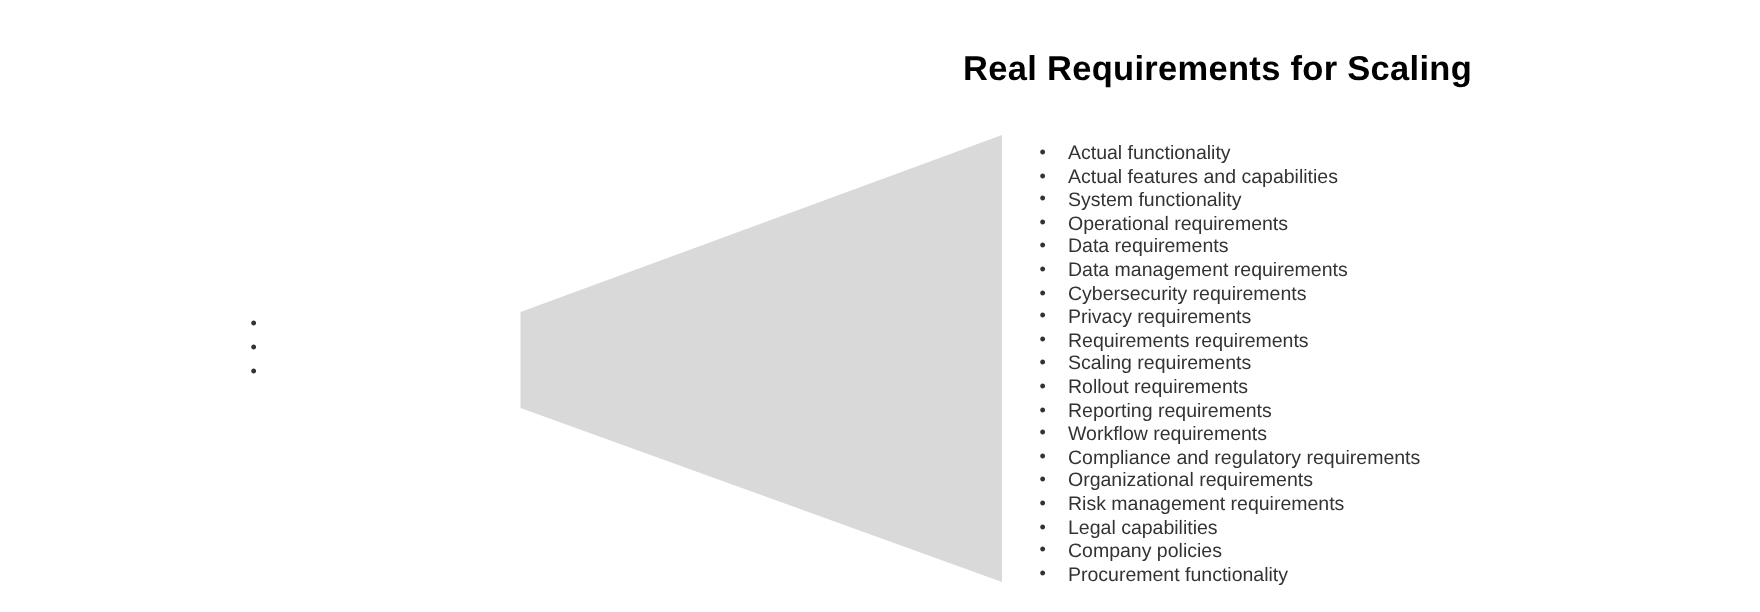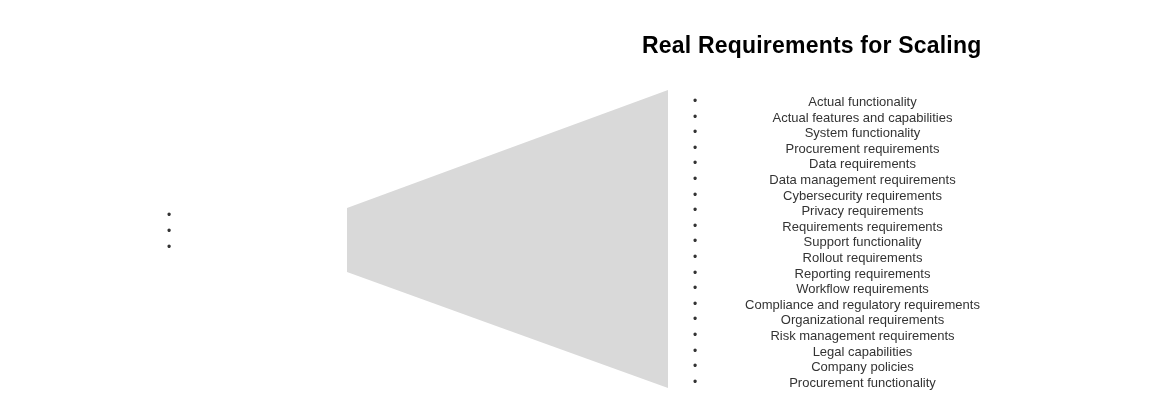--- a/index.html
+++ b/index.html
@@ -56,21 +56,21 @@
     width: 320px;
     font-size: 13px;
     line-height: 15.6px;
   }
   .item { display: flex; align-items: flex-start; }
   .bullet {
     flex: 0 0 19px;
     width: 19px;
     font-size: 12px;
   }
-  .item-text { flex: 1 1 auto; text-align: center; }
+  .item-text { flex: 1 1 auto; }
 </style>
 </head>
 <body>
 
 <div class="slide">
 
   <div class="scaling-title">Real Requirements for Scaling</div>
 
 
   <svg class="funnel-svg" viewBox="0 0 1173 408" width="1173" height="408" aria-hidden="true">
@@ -97,21 +97,21 @@
     <li class="item">
       <span class="bullet">•</span>
       <span class="item-text">Actual features and capabilities</span>
     </li>
     <li class="item">
       <span class="bullet">•</span>
       <span class="item-text">System functionality</span>
     </li>
     <li class="item">
       <span class="bullet">•</span>
-      <span class="item-text">Procurement requirements</span>
+      <span class="item-text">Operational requirements</span>
     </li>
     <li class="item">
       <span class="bullet">•</span>
       <span class="item-text">Data requirements</span>
     </li>
     <li class="item">
       <span class="bullet">•</span>
       <span class="item-text">Data management requirements</span>
     </li>
     <li class="item">
@@ -121,21 +121,21 @@
     <li class="item">
       <span class="bullet">•</span>
       <span class="item-text">Privacy requirements</span>
     </li>
     <li class="item">
       <span class="bullet">•</span>
       <span class="item-text">Requirements requirements</span>
     </li>
     <li class="item">
       <span class="bullet">•</span>
-      <span class="item-text">Support functionality</span>
+      <span class="item-text">Scaling requirements</span>
     </li>
     <li class="item">
       <span class="bullet">•</span>
       <span class="item-text">Rollout requirements</span>
     </li>
     <li class="item">
       <span class="bullet">•</span>
       <span class="item-text">Reporting requirements</span>
     </li>
     <li class="item">

